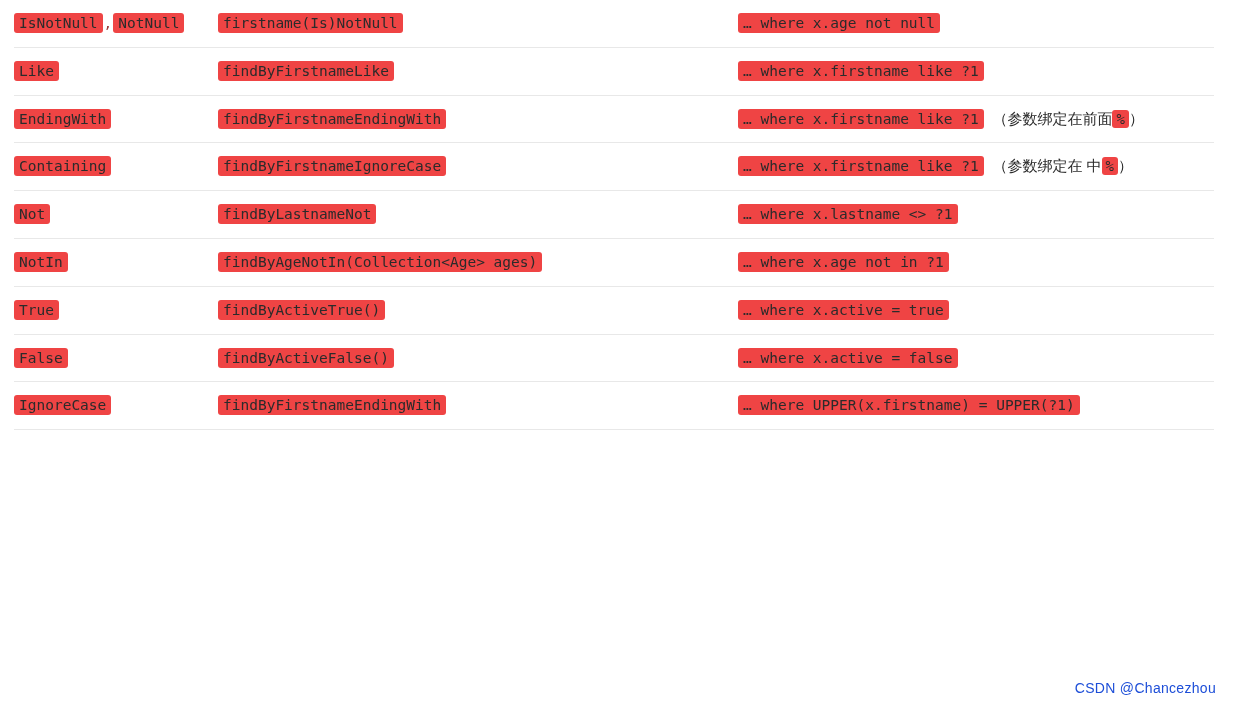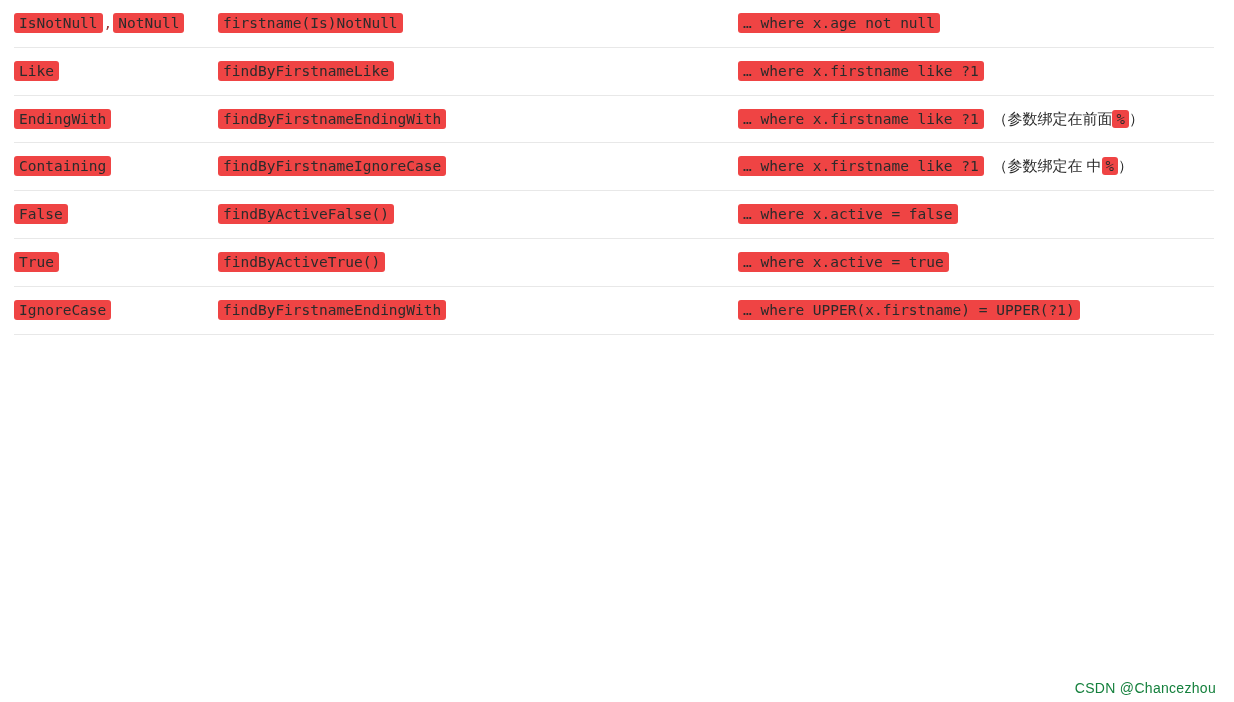--- a/index.html
+++ b/index.html
@@ -71,21 +71,21 @@
     color: #9a3b3b;
     padding: 0 1px;
   }
 
   .watermark {
     position: absolute;
     right: 18px;
     bottom: 6px;
     font-family: "Liberation Sans", sans-serif;
     font-size: 14px;
-    color: #15803d;
+    color: #1d4ed8;
     letter-spacing: 0.3px;
     white-space: nowrap;
   }
 </style>
 </head>
 <body>
 
 <table class="keywords-table">
   <tbody>
       <tr>
@@ -102,28 +102,38 @@
         <td class="col-keyword"><code>EndingWith</code></td>
         <td class="col-sample"><code>findByFirstnameEndingWith</code></td>
         <td class="col-snippet"><span class="snippet-wrap"><code>… where x.firstname like ?1</code> <span class="note"><span>（参数绑定在前面</span><code>%</code><span>）</span></span></span></td>
       </tr>
       <tr>
         <td class="col-keyword"><code>Containing</code></td>
         <td class="col-sample"><code>findByFirstnameIgnoreCase</code></td>
         <td class="col-snippet"><span class="snippet-wrap"><code>… where x.firstname like ?1</code> <span class="note"><span>（参数绑定在 中</span><code>%</code><span>）</span></span></span></td>
       </tr>
       <tr>
-        <td class="col-keyword"><code>False</code></td>
-        <td class="col-sample"><code>findByActiveFalse()</code></td>
-        <td class="col-snippet"><span class="snippet-wrap"><code>… where x.active = false</code></span></td>
+        <td class="col-keyword"><code>Not</code></td>
+        <td class="col-sample"><code>findByLastnameNot</code></td>
+        <td class="col-snippet"><span class="snippet-wrap"><code>… where x.lastname &lt;&gt; ?1</code></span></td>
+      </tr>
+      <tr>
+        <td class="col-keyword"><code>NotIn</code></td>
+        <td class="col-sample"><code>findByAgeNotIn(Collection&lt;Age&gt; ages)</code></td>
+        <td class="col-snippet"><span class="snippet-wrap"><code>… where x.age not in ?1</code></span></td>
       </tr>
       <tr>
         <td class="col-keyword"><code>True</code></td>
         <td class="col-sample"><code>findByActiveTrue()</code></td>
         <td class="col-snippet"><span class="snippet-wrap"><code>… where x.active = true</code></span></td>
+      </tr>
+      <tr>
+        <td class="col-keyword"><code>False</code></td>
+        <td class="col-sample"><code>findByActiveFalse()</code></td>
+        <td class="col-snippet"><span class="snippet-wrap"><code>… where x.active = false</code></span></td>
       </tr>
       <tr>
         <td class="col-keyword"><code>IgnoreCase</code></td>
         <td class="col-sample"><code>findByFirstnameEndingWith</code></td>
         <td class="col-snippet"><span class="snippet-wrap"><code>… where UPPER(x.firstname) = UPPER(?1)</code></span></td>
       </tr>
     </tbody>
 </table>
 
 <div class="watermark">CSDN @Chancezhou</div>

